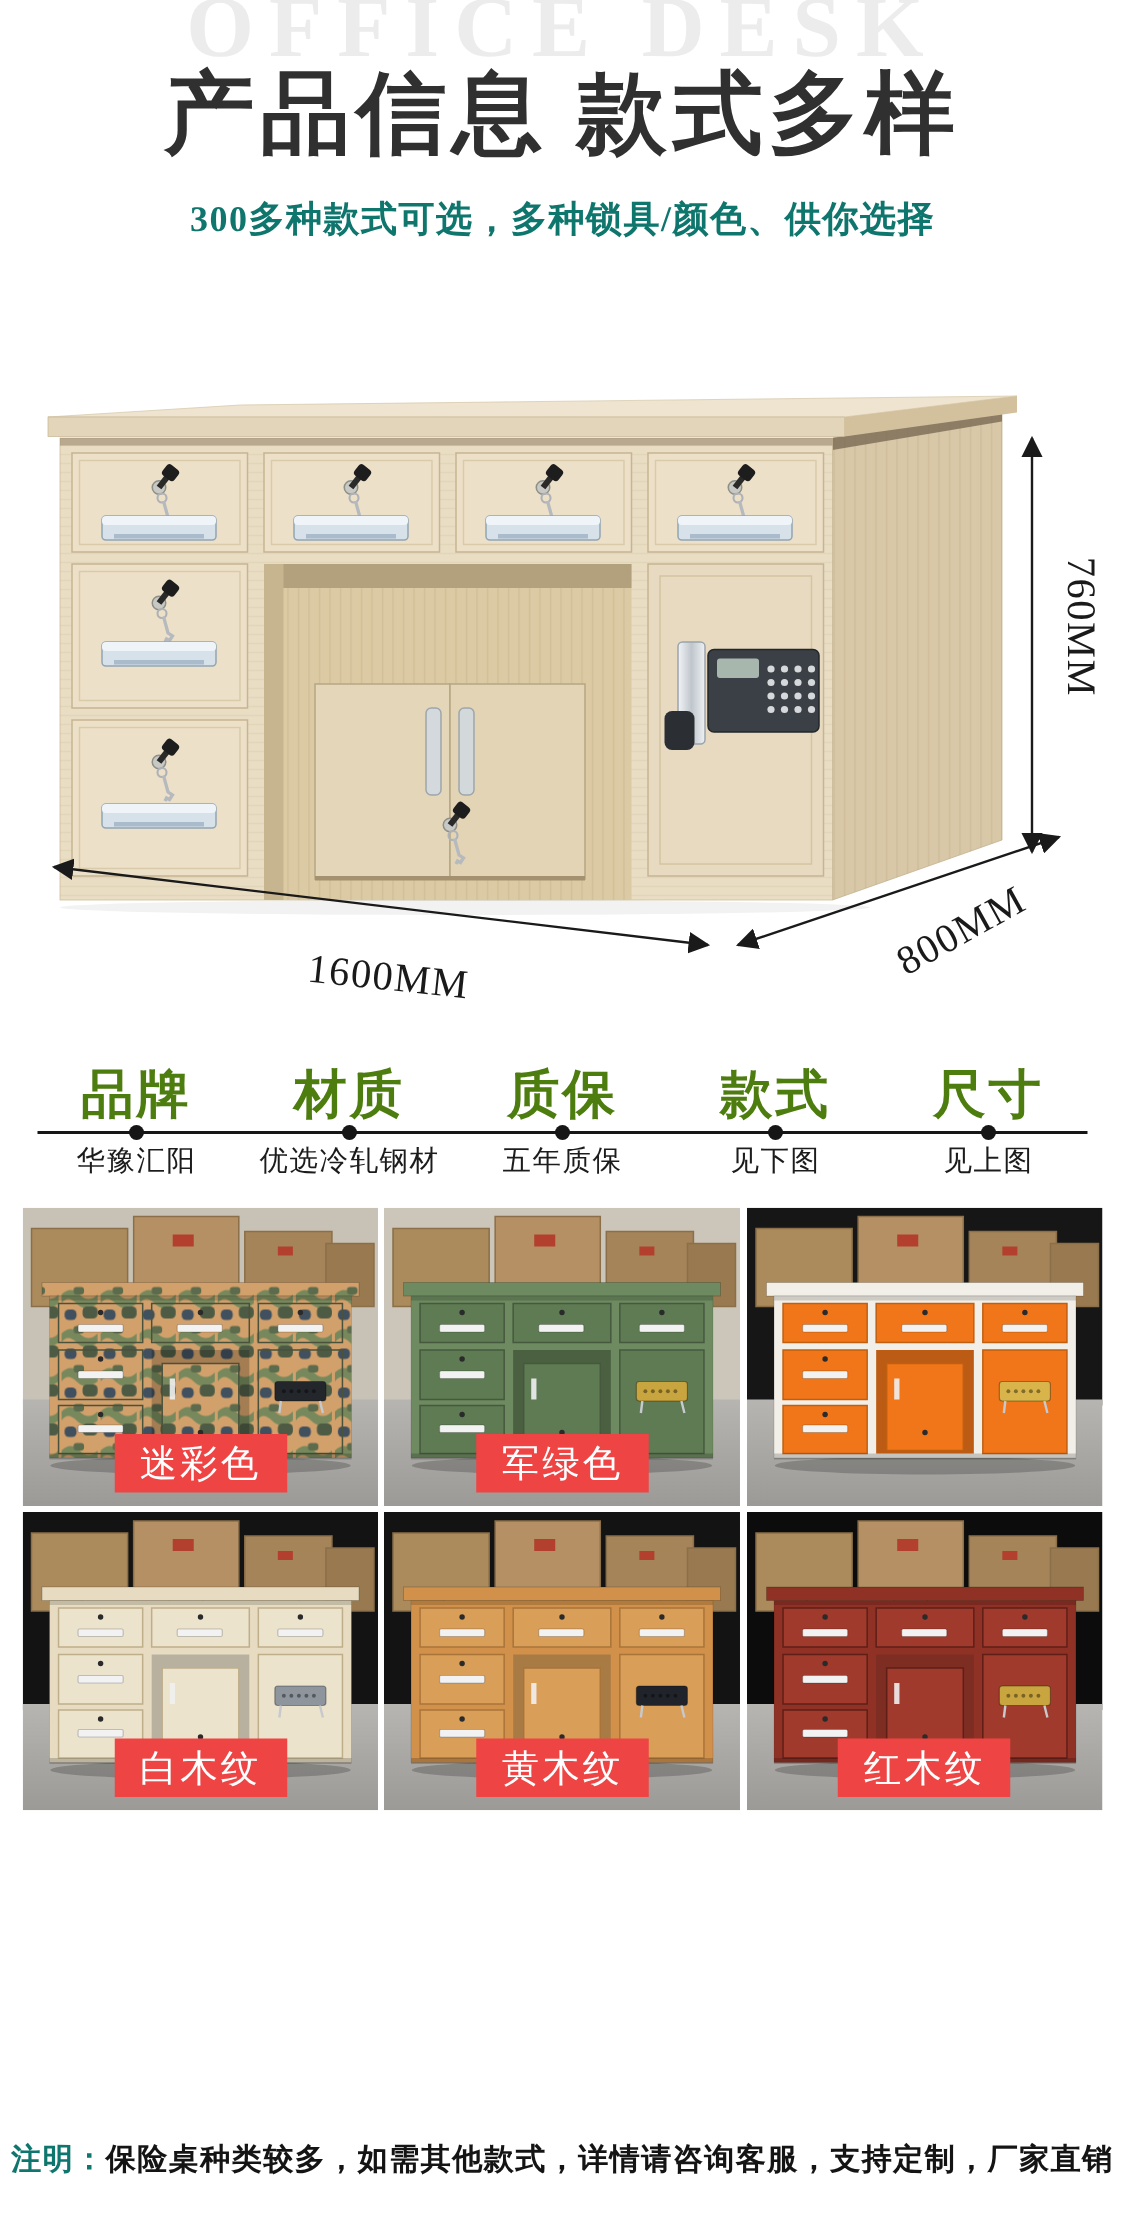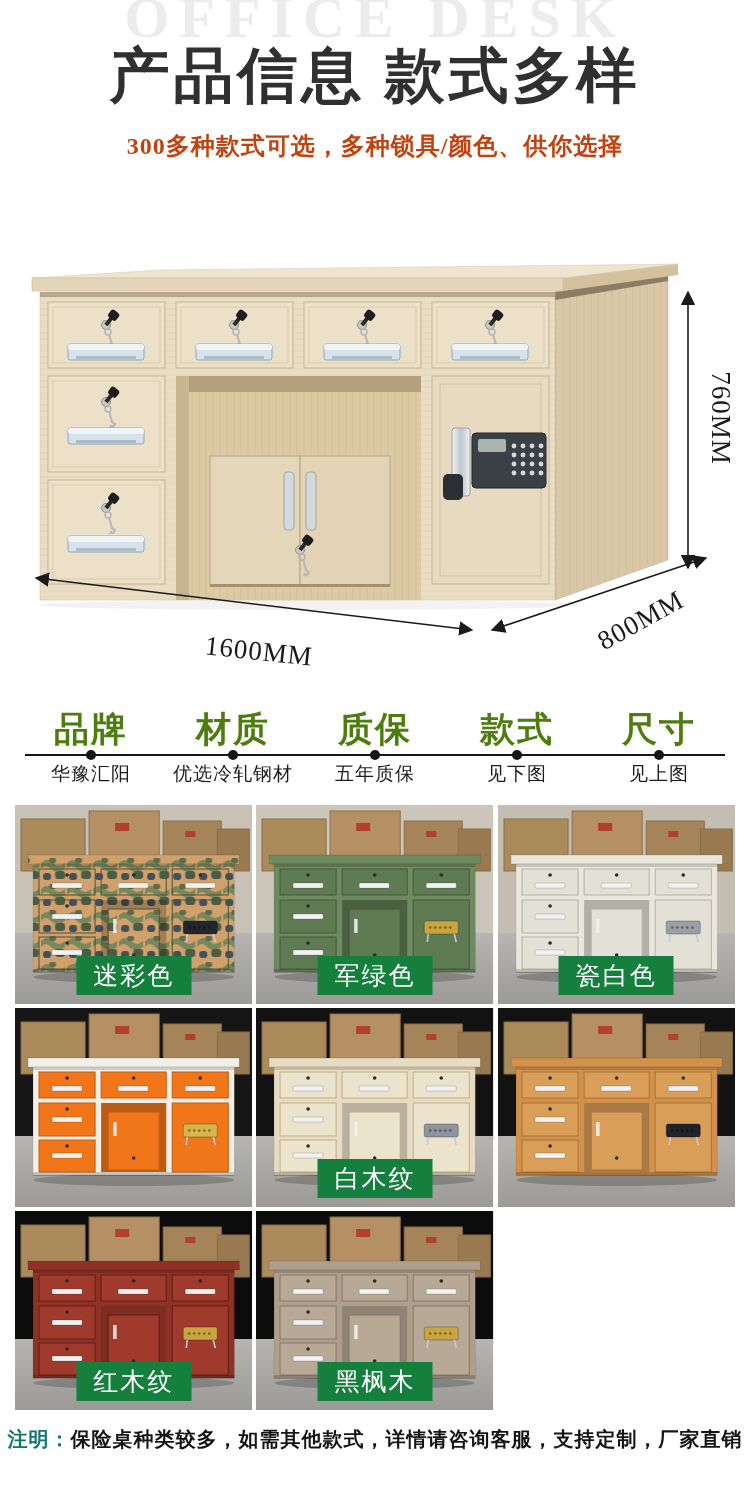--- a/index.html
+++ b/index.html
@@ -5,21 +5,21 @@
   html,body{margin:0;padding:0;background:#fff;}
   .page{position:relative;width:750px;height:1489px;background:#ffffff;overflow:hidden;
         font-family:Liberation Serif, serif;color:#1a1a1a;}
 
   
   .watermark{position:absolute;top:-16px;left:0;width:100%;text-align:center;
     font-size:58px;font-weight:700;letter-spacing:10px;color:#ececec;white-space:nowrap;}
   .title{position:absolute;top:36px;left:0;width:100%;text-align:center;
     font-size:60px;font-weight:700;letter-spacing:4px;color:#303030;white-space:nowrap;}
   .subtitle{position:absolute;top:130px;left:0;width:100%;text-align:center;
-    font-size:24px;font-weight:700;letter-spacing:1px;color:#c2410c;white-space:nowrap;}
+    font-size:24px;font-weight:700;letter-spacing:1px;color:#0f766e;white-space:nowrap;}
 
   
   .hero{position:absolute;top:228px;left:0;width:750px;height:470px;}
   .dim{font-size:27px;fill:#1a1a1a;letter-spacing:1px;font-weight:400;}
 
   
   .specs{position:absolute;top:698px;left:0;width:750px;height:100px;}
   .specs-line{position:absolute;top:56px;left:25px;right:25px;border-top:2px solid #161616;}
   .specs-row{position:absolute;top:0;left:20px;right:20px;display:flex;}
   .spec-col{flex:1;text-align:center;position:relative;}
@@ -27,21 +27,21 @@
   .spec-dot{position:absolute;top:52px;left:50%;transform:translateX(-50%);
     width:10px;height:10px;border-radius:50%;background:#161616;}
   .spec-val{font-size:19px;color:#1c1c1c;margin-top:8px;letter-spacing:1px;}
 
   
   .grid{position:absolute;top:805px;left:15px;width:720px;
     display:grid;grid-template-columns:repeat(3,1fr);grid-auto-rows:199px;gap:4px;}
   .cell{position:relative;overflow:hidden;}
   .mini{width:100%;height:100%;display:block;}
   .tag{position:absolute;bottom:9px;left:50%;transform:translateX(-50%);
-    background:#15803d;color:#fff;font-size:25px;letter-spacing:2px;
+    background:#ef4444;color:#fff;font-size:25px;letter-spacing:2px;
     padding:3px 17px;white-space:nowrap;}
 
   
   .v-camo  {--frame:url(#camoPat);--panel:url(#camoPat);--edge:#4a523c;--lock:#23262b;--bd:#c8c2b6;}
   .v-green {--frame:#6d8a60;--panel:#5f7b54;--edge:#46593f;--lock:#c8a53e;--bd:#ccc6ba;}
   .v-white {--frame:#e9e7dc;--panel:#e3e1d5;--edge:#b3b1a5;--lock:#9aa0a6;--bd:#c4beb2;}
   .v-orange{--frame:#f2efe8;--panel:#f1761a;--edge:#c05f10;--lock:#d8b44a;--bd:#161616;}
   .v-wwood {--frame:#e7dcc2;--panel:#ece3cd;--edge:#bfae8a;--lock:#8e959c;--bd:#131313;}
   .v-ywood {--frame:#d1914b;--panel:#d99e58;--edge:#a9743a;--lock:#20242a;--bd:#131313;}
   .v-gray  {--frame:#f0efed;--panel:#6a7180;--edge:#4e5564;--lock:#d2d6db;--bd:#101010;}
@@ -333,53 +333,42 @@
           <use href="#miniDesk" xlink:href="#miniDesk"></use>
         </svg>
       <div class="tag"><span>迷彩色</span></div>
     </div>
     <div class="cell v-green">
       <svg class="mini" viewBox="0 0 237 199" preserveAspectRatio="none">
           <use href="#miniDesk" xlink:href="#miniDesk"></use>
         </svg>
       <div class="tag"><span>军绿色</span></div>
     </div>
-    <div class="cell v-white">
-      <svg class="mini" viewBox="0 0 237 199" preserveAspectRatio="none">
-          <use href="#miniDesk" xlink:href="#miniDesk"></use>
-        </svg>
-      <div class="tag"><span>瓷白色</span></div>
-    </div>
     <div class="cell v-orange">
       <svg class="mini" viewBox="0 0 237 199" preserveAspectRatio="none">
           <use href="#miniDesk" xlink:href="#miniDesk"></use>
         </svg>
     </div>
     <div class="cell v-wwood">
       <svg class="mini" viewBox="0 0 237 199" preserveAspectRatio="none">
           <use href="#miniDesk" xlink:href="#miniDesk"></use>
         </svg>
       <div class="tag"><span>白木纹</span></div>
     </div>
     <div class="cell v-ywood">
       <svg class="mini" viewBox="0 0 237 199" preserveAspectRatio="none">
           <use href="#miniDesk" xlink:href="#miniDesk"></use>
         </svg>
+      <div class="tag"><span>黄木纹</span></div>
     </div>
     <div class="cell v-red">
       <svg class="mini" viewBox="0 0 237 199" preserveAspectRatio="none">
           <use href="#miniDesk" xlink:href="#miniDesk"></use>
         </svg>
       <div class="tag"><span>红木纹</span></div>
-    </div>
-    <div class="cell v-maple">
-      <svg class="mini" viewBox="0 0 237 199" preserveAspectRatio="none">
-          <use href="#miniDesk" xlink:href="#miniDesk"></use>
-        </svg>
-      <div class="tag"><span>黑枫木</span></div>
     </div>
   </div>
 
   <div class="note">
     <span class="red">注明：</span><span>保险桌种类较多，如需其他款式，详情请咨询客服，支持定制，厂家直销</span>
   </div>
 
 </div>
 
 </body></html>

